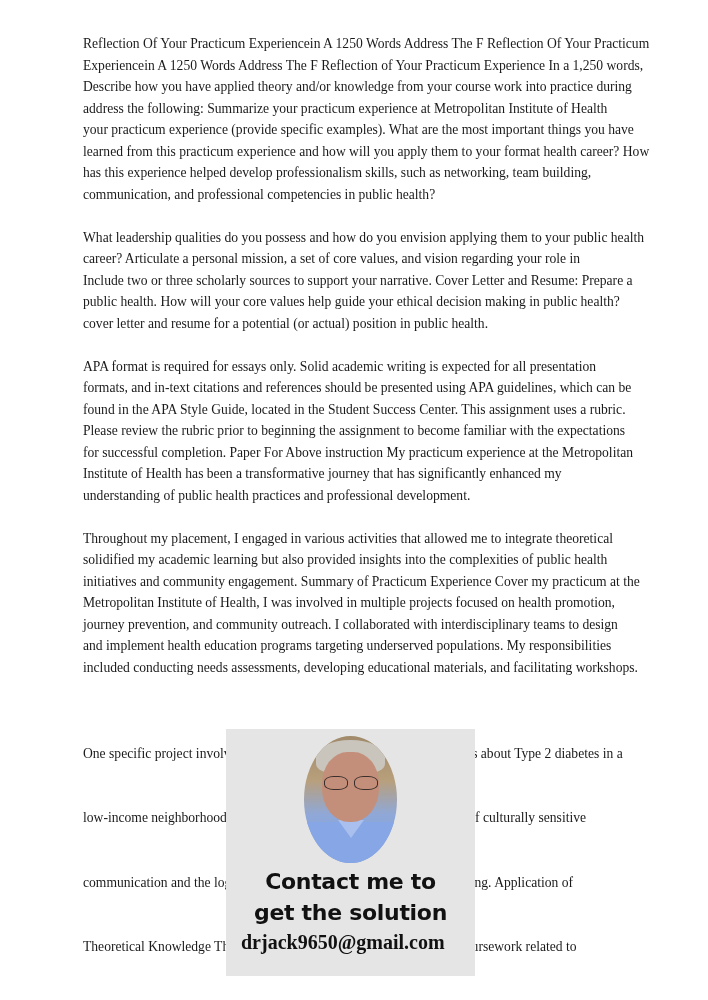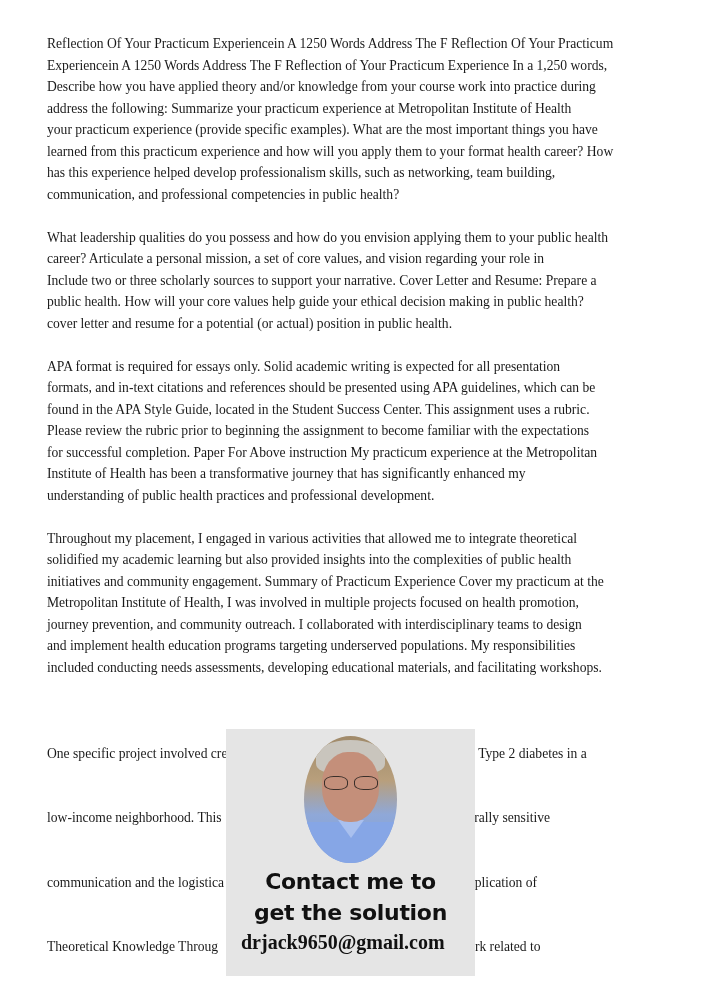--- a/index.html
+++ b/index.html
@@ -6,21 +6,21 @@
     body {
       width: 708px; height: 1000px; position: relative; overflow: hidden;
       font-family: "Liberation Serif", "DejaVu Serif", serif;
       color: #1a1a1a;
     }
     .doc {
       position: absolute; left: 47px; top: 33px; width: 615px;
       font-size: 13.6px; line-height: 21.5px;
     }
     .doc p { margin: 0 0 21.5px 0; white-space: nowrap; }
-    .doc p span { display: block; }
+    .doc p span { display: block; margin-left: 36px; }
     .overlay {
       position: absolute; left: 226px; top: 729px; width: 249px; height: 247px;
       background: #e5e5e5;
     }
     .photo {
       position: absolute; left: 78px; top: 7px; width: 93px; height: 127px;
       border-radius: 50%;
       overflow: hidden;
       background: linear-gradient(180deg, #a08a6a 0%, #b89f7c 35%, #8fa8d8 62%, #7f9fd8 100%);
     }

